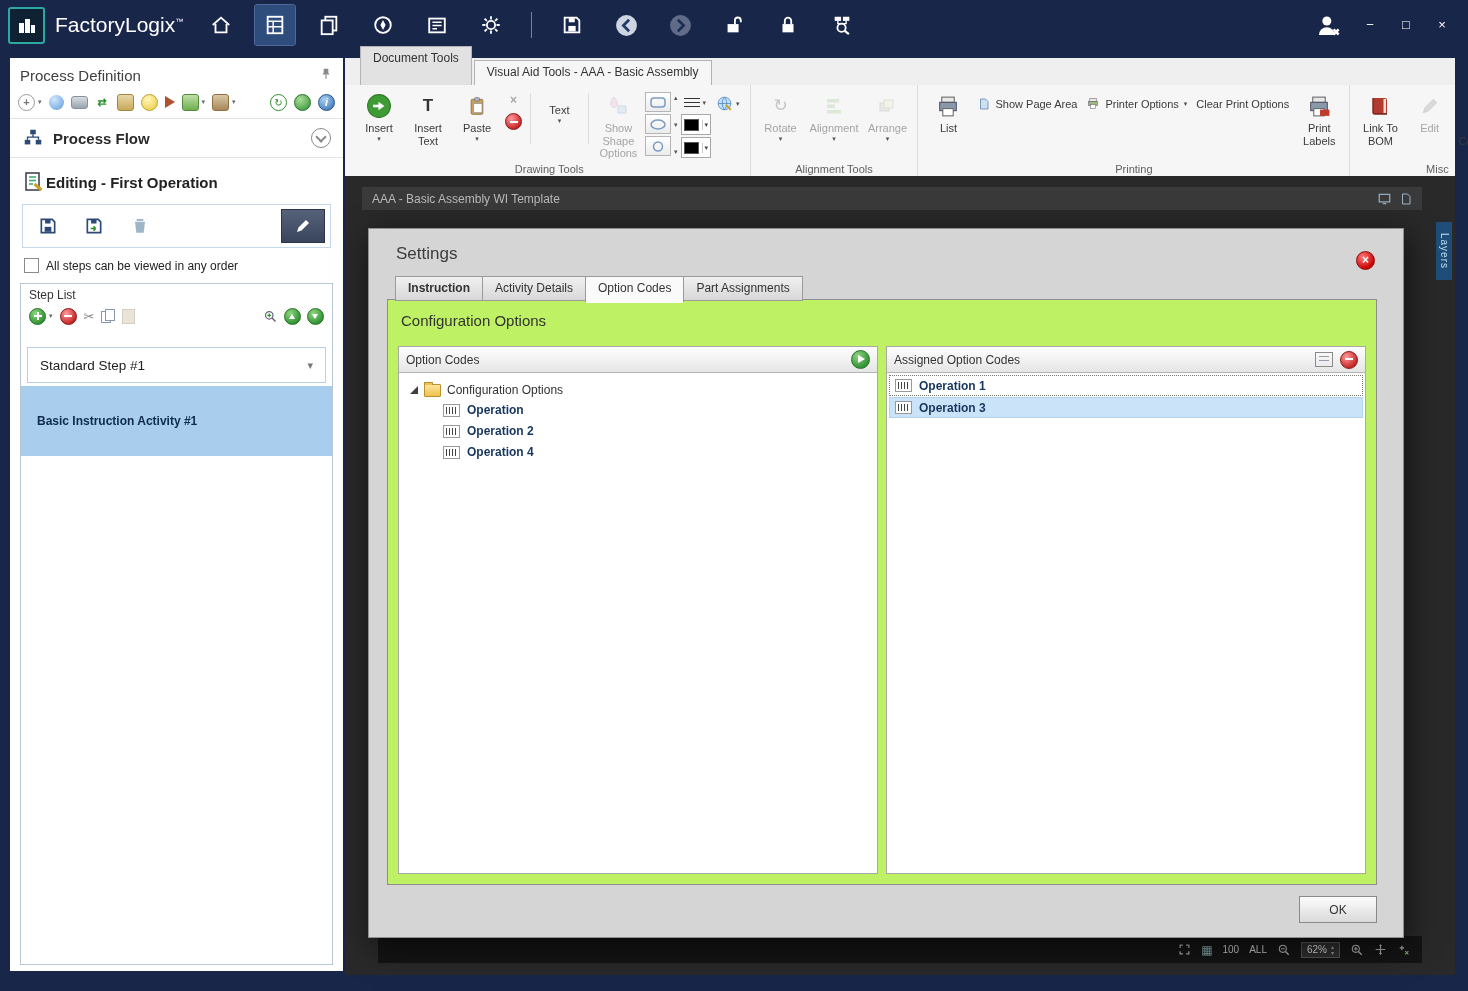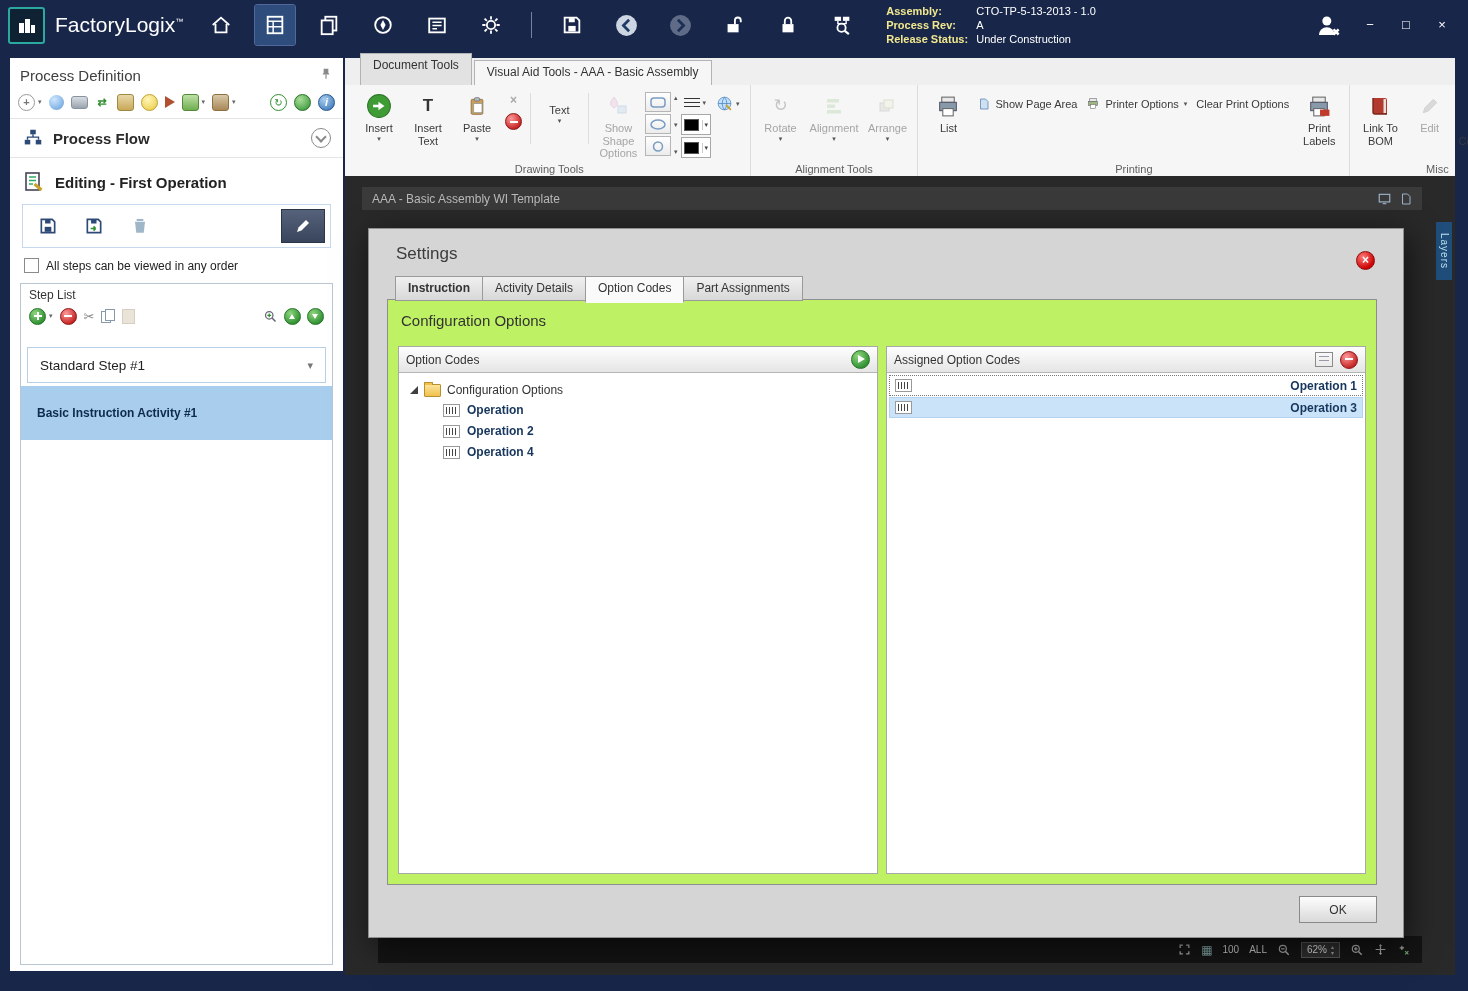--- a/index.html
+++ b/index.html
@@ -43,55 +43,55 @@
   .sic-tree{background:linear-gradient(#bfe0a8,#6fae4f);border:1px solid #538a3a;}
   .sic-palette{background:linear-gradient(#d8c8a8,#a88858);border:1px solid #907040;}
   .sic-refresh{color:#2e8f2e;border:1.5px solid #2e8f2e;border-radius:50%;font-size:10px;}
   .sic-start{background:radial-gradient(circle at 35% 30%,#a8dd98,#2f9031);border-radius:50%;border:1px solid #267227;}
   .sic-info{background:radial-gradient(circle at 35% 30%,#a8cdf0,#2f6db1);color:#fff;border-radius:50%;font-style:italic;font-weight:bold;border:1px solid #24568c;}
   .mini-caret{font-size:7px;color:#666;margin-left:-4px;}
   .pf-row{height:38px;display:flex;align-items:center;gap:9px;padding:0 12px;border-top:1px solid #e4e4e4;border-bottom:1px solid #e4e4e4;margin-top:4px;}
   .pf-label{font-size:15px;font-weight:bold;color:#2b2b2b;}
   .circle-chev{width:18px;height:18px;border:1.5px solid #8a8a8a;border-radius:50%;position:relative;margin-left:auto;}
   .circle-chev::after{content:"";position:absolute;left:5px;top:3.5px;width:6px;height:6px;border-right:2px solid #8a8a8a;border-bottom:2px solid #8a8a8a;transform:rotate(45deg);}
-  .edit-row{height:36px;display:flex;align-items:center;gap:9px;padding:0 12px;margin-top:6px;}
+  .edit-row{height:36px;display:flex;align-items:center;padding:0 12px;margin-top:6px;}
   .edit-label{font-size:15px;font-weight:bold;color:#222;}
   .btn-row{display:flex;align-items:center;gap:6px;margin:4px 12px 0;border:1px solid #c6d8ec;padding:4px 5px;}
   .sb-btn{width:40px;height:30px;display:flex;align-items:center;justify-content:center;background:#fff;}
   .sb-btn-dark{margin-left:auto;width:42px;height:32px;background:linear-gradient(#55627a,#39455c);border:1px solid #2b3548;display:flex;align-items:center;justify-content:center;}
   .order-row{display:flex;align-items:center;gap:7px;margin:10px 14px 4px;font-size:12px;color:#222;}
   .cb{width:13px;height:13px;border:1px solid #8a8a8a;background:#fff;flex:0 0 auto;}
   .steplist{flex:1;margin:6px 10px 6px;border:1px solid #b9c6d4;display:flex;flex-direction:column;overflow:hidden;}
   .sl-title{padding:4px 8px 2px;font-size:12px;color:#333;}
   .sl-toolbar{height:24px;display:flex;align-items:center;gap:7px;padding:0 8px;}
   .sl-toolbar .right{margin-left:auto;display:flex;gap:6px;align-items:center;}
   .sl-step{margin:19px 6px 0;border:1px solid #b9cfe8;height:34px;display:flex;align-items:center;padding:0 12px;font-size:13.5px;font-weight:normal;color:#222;background:#fff;}
   .sl-step .chev{margin-left:auto;color:#777;font-size:11px;}
-  .sl-activity{margin-top:3px;height:38px;background:#a9cdec;display:flex;align-items:center;padding:8px 16px;font-size:12px;font-weight:bold;color:#0e2b4e;}
+  .sl-activity{margin-top:3px;height:38px;background:#a9cdec;display:flex;align-items:center;padding:16px 16px;font-size:12px;font-weight:bold;color:#0e2b4e;}
 
   
   .c-green,.c-red{width:15px;height:15px;border-radius:50%;position:relative;flex:0 0 auto;}
   .c-green{background:radial-gradient(circle at 35% 30%,#8fd67f,#2f9031 75%);border:1px solid #267227;}
   .c-red{background:radial-gradient(circle at 35% 30%,#ff9a9a,#c42222 75%);border:1px solid #8e1616;}
   .c-green.plus::before,.c-green.plus::after{content:"";position:absolute;background:#fff;}
   .c-green.plus::before{left:3.5px;top:6.5px;width:8px;height:2px;}
   .c-green.plus::after{left:6.5px;top:3.5px;width:2px;height:8px;}
   .c-red.minus::before{content:"";position:absolute;background:#fff;left:3.5px;top:6.5px;width:8px;height:2px;}
   .c-green.up::before{content:"";position:absolute;left:4px;top:5px;border-left:3.5px solid transparent;border-right:3.5px solid transparent;border-bottom:5px solid #fff;}
   .c-green.down::before{content:"";position:absolute;left:4px;top:5px;border-left:3.5px solid transparent;border-right:3.5px solid transparent;border-top:5px solid #fff;}
   .ic-copy{position:relative;width:14px;height:14px;}
   .ic-copy::before{content:"";position:absolute;left:0;bottom:0;width:8px;height:10px;background:#fff;border:1px solid #8899aa;}
   .ic-copy::after{content:"";position:absolute;left:4px;top:0;width:8px;height:10px;background:#fff;border:1px solid #8899aa;}
   .ic-paste{width:11px;height:13px;background:#d9cdb8;border:1px solid #b3a78f;opacity:.55;}
   .sc-ic{color:#888;font-size:13px;}
 
   
   .main{position:absolute;top:8px;left:345px;right:13px;bottom:16px;background:#292929;}
   .tabstrip{position:absolute;top:0;left:0;right:0;height:27px;background:#efefef;display:flex;align-items:flex-end;padding-left:15px;}
-  .tab{padding:4px 12px 13px;font-size:12px;color:#333;border:1px solid #b3b3b3;border-bottom:none;background:#e2e2e2;margin-right:2px;}
+  .tab{padding:4px 12px 20px;font-size:12px;color:#333;border:1px solid #b3b3b3;border-bottom:none;background:#e2e2e2;margin-right:2px;}
   .tab.active{background:#f6f6f6;padding-bottom:6px;position:relative;z-index:2;}
   .ribbon{position:absolute;top:27px;left:0;right:0;height:91px;background:#f6f6f6;border-bottom:1px solid #bdbdbd;display:flex;align-items:stretch;padding-left:4px;}
   .rgroup{position:relative;padding:4px 7px 16px;border-right:1px solid #dcdcdc;display:flex;align-items:flex-start;gap:3px;}
   .glabel{position:absolute;bottom:1px;left:0;right:0;text-align:center;font-size:11px;color:#5f5f5f;}
   .rbtn{display:flex;flex-direction:column;align-items:center;min-width:40px;max-width:62px;padding:2px 3px;font-size:11px;color:#3a3a3a;text-align:center;line-height:1.15;}
   .rbtn .ric{height:30px;display:flex;align-items:center;justify-content:center;}
   .rbtn .rlabel{margin-top:1px;}
   .caret{font-size:7px;color:#555;margin-top:1px;line-height:6px;}
   .disabled{color:#a5a5a5;}
   .disabled .ric{opacity:.45;}
@@ -141,21 +141,21 @@
   .btn-green-arrow{width:17px;height:17px;border-radius:50%;background:radial-gradient(circle at 35% 30%,#8fd67f,#2f9031 75%);border:1px solid #267227;position:relative;}
   .btn-green-arrow::after{content:"";position:absolute;left:6px;top:4px;border-left:7px solid #fff;border-top:4.5px solid transparent;border-bottom:4.5px solid transparent;}
   .tree{padding:7px 4px;font-size:12px;color:#333;}
   .tree-root{display:flex;align-items:center;gap:6px;padding:2px 0 3px 7px;}
   .expander{width:0;height:0;border-top:4px solid transparent;border-left:4px solid transparent;border-right:4px solid #404040;border-bottom:4px solid #404040;}
   .folder{position:relative;width:15px;height:11px;background:linear-gradient(#fce49b,#f0c04a);border:1px solid #b8912f;border-radius:1px;margin-top:2px;}
   .folder::before{content:"";position:absolute;top:-3px;left:-1px;width:7px;height:2px;background:#f0c04a;border:1px solid #b8912f;border-bottom:none;border-radius:1px 1px 0 0;}
   .tree-item{display:flex;align-items:center;gap:7px;padding:3px 0 4px 40px;font-weight:bold;color:#16365d;}
   .barcode{width:15px;height:11px;border:1px solid #9a9a9a;background-color:#fff;background-image:repeating-linear-gradient(90deg,#444 0 1px,transparent 1px 3px);background-size:11px 7px;background-position:center;background-repeat:no-repeat;flex:0 0 auto;}
   .assign-list{padding:2px;}
-  .arow{height:19px;display:flex;align-items:center;gap:7px;padding:0 5px;margin-bottom:1px;font-size:12px;font-weight:bold;color:#16365d;justify-content:space-between;}
+  .arow{height:19px;display:flex;align-items:center;gap:7px;padding:0 5px;margin-bottom:1px;font-size:12px;font-weight:bold;color:#16365d;}
   .arow.focus{border:1px dotted #777;background:#fff;}
   .arow.selected{background:#cbe3f8;border:1px solid #b3d4ef;}
   .dlg-ok{position:absolute;right:26px;bottom:14px;width:76px;height:25px;background:linear-gradient(#fdfdfd,#d9d9d9);border:1px solid #8a8a8a;font-size:12px;color:#333;display:flex;align-items:center;justify-content:center;}
   .edit-list-ic{width:16px;height:13px;border:1px solid #8a8a8a;background:linear-gradient(#fff,#e8e8e8);background-image:repeating-linear-gradient(#99a 0 1px,transparent 1px 4px);background-size:10px 8px;background-position:center;background-repeat:no-repeat;}
 </style>
 </head>
 <body>
 
 <div class="app">
 
@@ -240,34 +240,20 @@
         <svg width="22" height="22" viewBox="0 0 24 24">
             <rect x="4" y="3" width="7" height="4.5" fill="#fff"></rect>
             <rect x="13" y="3" width="7" height="4.5" fill="#fff"></rect>
             <path d="M7.5 7.5 V10.5 H16.5 V7.5" stroke="#fff" fill="none" stroke-width="1.5"></path>
             <circle cx="11.5" cy="15" r="4.5" fill="none" stroke="#fff" stroke-width="2"></circle>
             <path d="M15 18.5 L19.5 22" stroke="#fff" stroke-width="2.4"></path>
           </svg>
       </span>
     </div>
 
-    <div class="asm-info">
-      <div class="ai-row">
-          <span class="ai-label">Assembly:</span>
-          <span class="ai-val">CTO-TP-5-13-2013 - 1.0</span>
-        </div>
-      <div class="ai-row">
-          <span class="ai-label">Process Rev:</span>
-          <span class="ai-val">A</span>
-        </div>
-      <div class="ai-row">
-          <span class="ai-label">Release Status:</span>
-          <span class="ai-val">Under Construction</span>
-        </div>
-    </div>
 
     <div class="tb-right">
       <span class="tb-btn">
         <svg width="27" height="27" viewBox="0 0 24 24">
             <circle cx="10.5" cy="8" r="4" fill="#fff"></circle>
             <path d="M3.5 20.5 a7 7 0 0 1 14 0 Z" fill="#fff"></path>
             <path d="M16.5 15.5 L21 20 M21 15.5 L16.5 20" stroke="#fff" stroke-width="2.2"></path>
           </svg>
       </span>
       <span class="win-btn">−</span>

